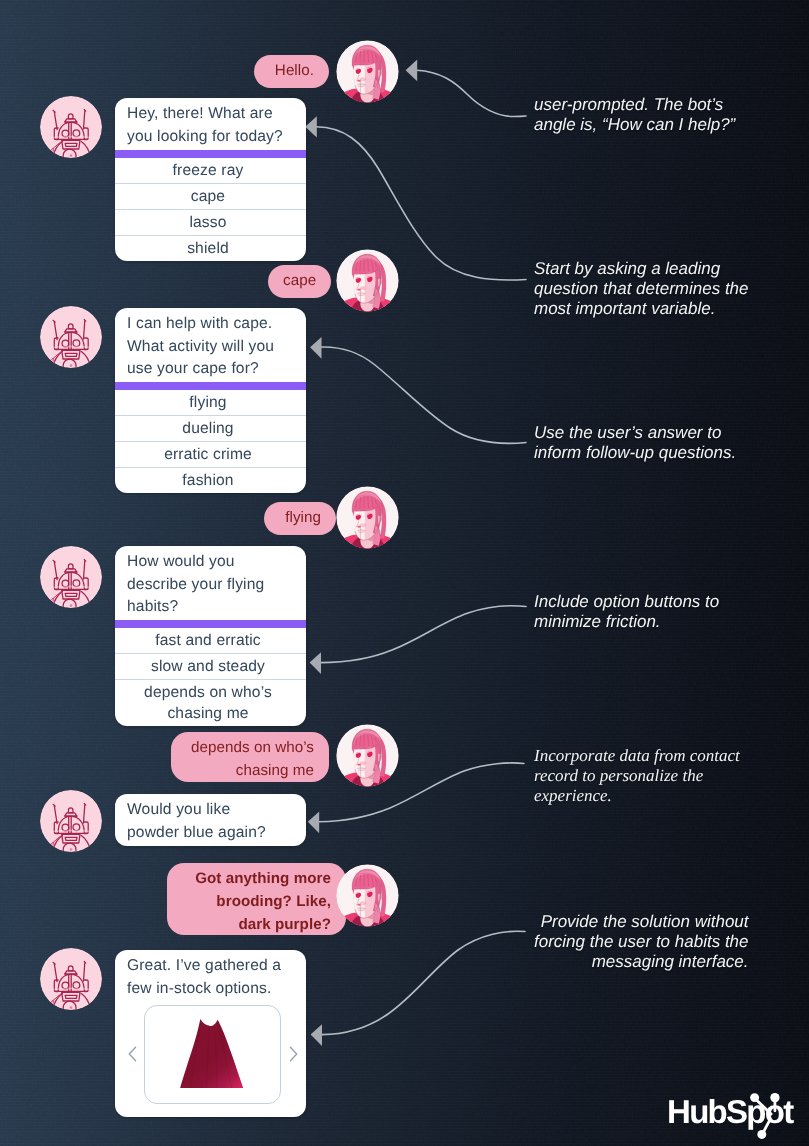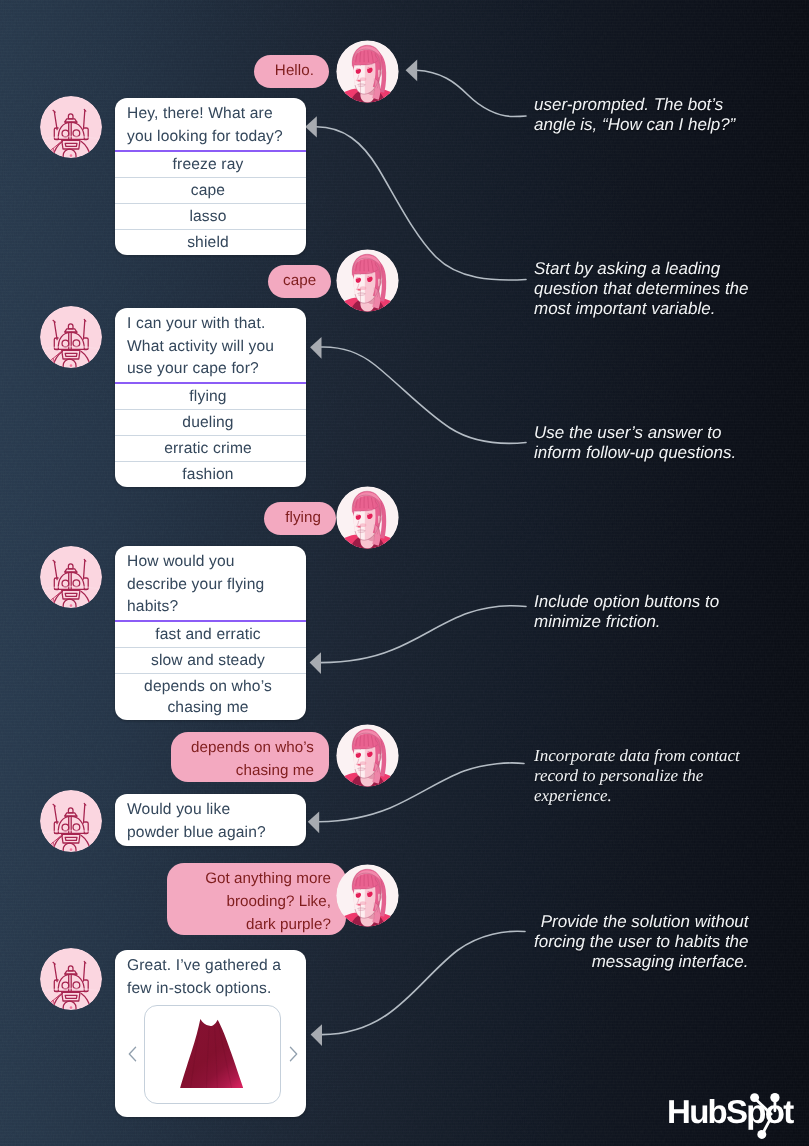--- a/index.html
+++ b/index.html
@@ -20,21 +20,21 @@
   #noise{position:absolute;inset:0;pointer-events:none;opacity:.13;mix-blend-mode:screen;}
 
   
   .botcard{position:absolute;background:#fff;border-radius:12px;
     box-shadow:0 1px 3px rgba(0,0,0,.25);overflow:hidden;margin-left:9px;}
   .botcard .msg{color:#34475b;font-size:15.6px;line-height:22.5px;
     padding:5px 10px 1.5px 12px;letter-spacing:.15px;}
   .botcard .opt{color:#34475b;font-size:15.6px;line-height:21px;
     text-align:center;border-top:1px solid #cdd7e1;padding:2px 12px 2px 7px;
     letter-spacing:.15px;}
-  .botcard .opt.first{border-top:2px solid #8b5cf6;}
+  .botcard .opt.first{border-top:8px solid #8b5cf6;}
   .botcard .msg > div, .userbubble > div{white-space:nowrap;}
 
   
   .userbubble{position:absolute;background:#f3a9c0;border-radius:17px;
     color:#7f1d1d;font-size:15.2px;line-height:23px;
     padding:3.5px 15px 3.5px;text-align:right;letter-spacing:.05px;
     box-sizing:border-box;}
 
   
   .avatar{position:absolute;border-radius:50%;overflow:hidden;}
@@ -504,21 +504,21 @@
     </div>
   <div class="avatar" style="left:336px;top:249px;width:63px;height:63px;"><svg viewBox="0 0 64 64" width="63" height="63">
         <use href="#sym-woman"></use>
       </svg></div>
 
   <div class="avatar" style="left:40px;top:306px;width:62px;height:62px;"><svg viewBox="0 0 62 62" width="62" height="62">
         <use href="#sym-robot"></use>
       </svg></div>
   <div class="botcard" style="left:106px;top:308px;width:191px;">
     <div class="msg">
-        <div>I can your with that.</div>
+        <div>I can help with cape.</div>
         <div>What activity will you</div>
         <div>use your cape for?</div>
       </div>
     <div class="opt first">flying</div>
     <div class="opt">dueling</div>
     <div class="opt">erratic crime</div>
     <div class="opt">fashion</div>
   </div>
 
   <div class="userbubble" style="left:264px;top:502px;width:72px;height:33px;">
@@ -556,21 +556,21 @@
   <div class="avatar" style="left:40px;top:790px;width:62px;height:62px;"><svg viewBox="0 0 62 62" width="62" height="62">
         <use href="#sym-robot"></use>
       </svg></div>
   <div class="botcard" style="left:106px;top:794px;width:191px;">
     <div class="msg">
         <div>Would you like</div>
         <div>powder blue again?</div>
       </div>
   </div>
 
-  <div class="userbubble" style="left:167px;top:863px;width:179px;height:72px;">
+  <div class="userbubble" style="left:167px;top:863px;width:179px;height:72px;font-weight:bold;">
       <div>Got anything more</div>
       <div>brooding? Like,</div>
       <div>dark purple?</div>
     </div>
   <div class="avatar" style="left:336px;top:864px;width:63px;height:63px;"><svg viewBox="0 0 64 64" width="63" height="63">
         <use href="#sym-woman"></use>
       </svg></div>
 
   <div class="avatar" style="left:40px;top:948px;width:62px;height:62px;"><svg viewBox="0 0 62 62" width="62" height="62">
         <use href="#sym-robot"></use>

